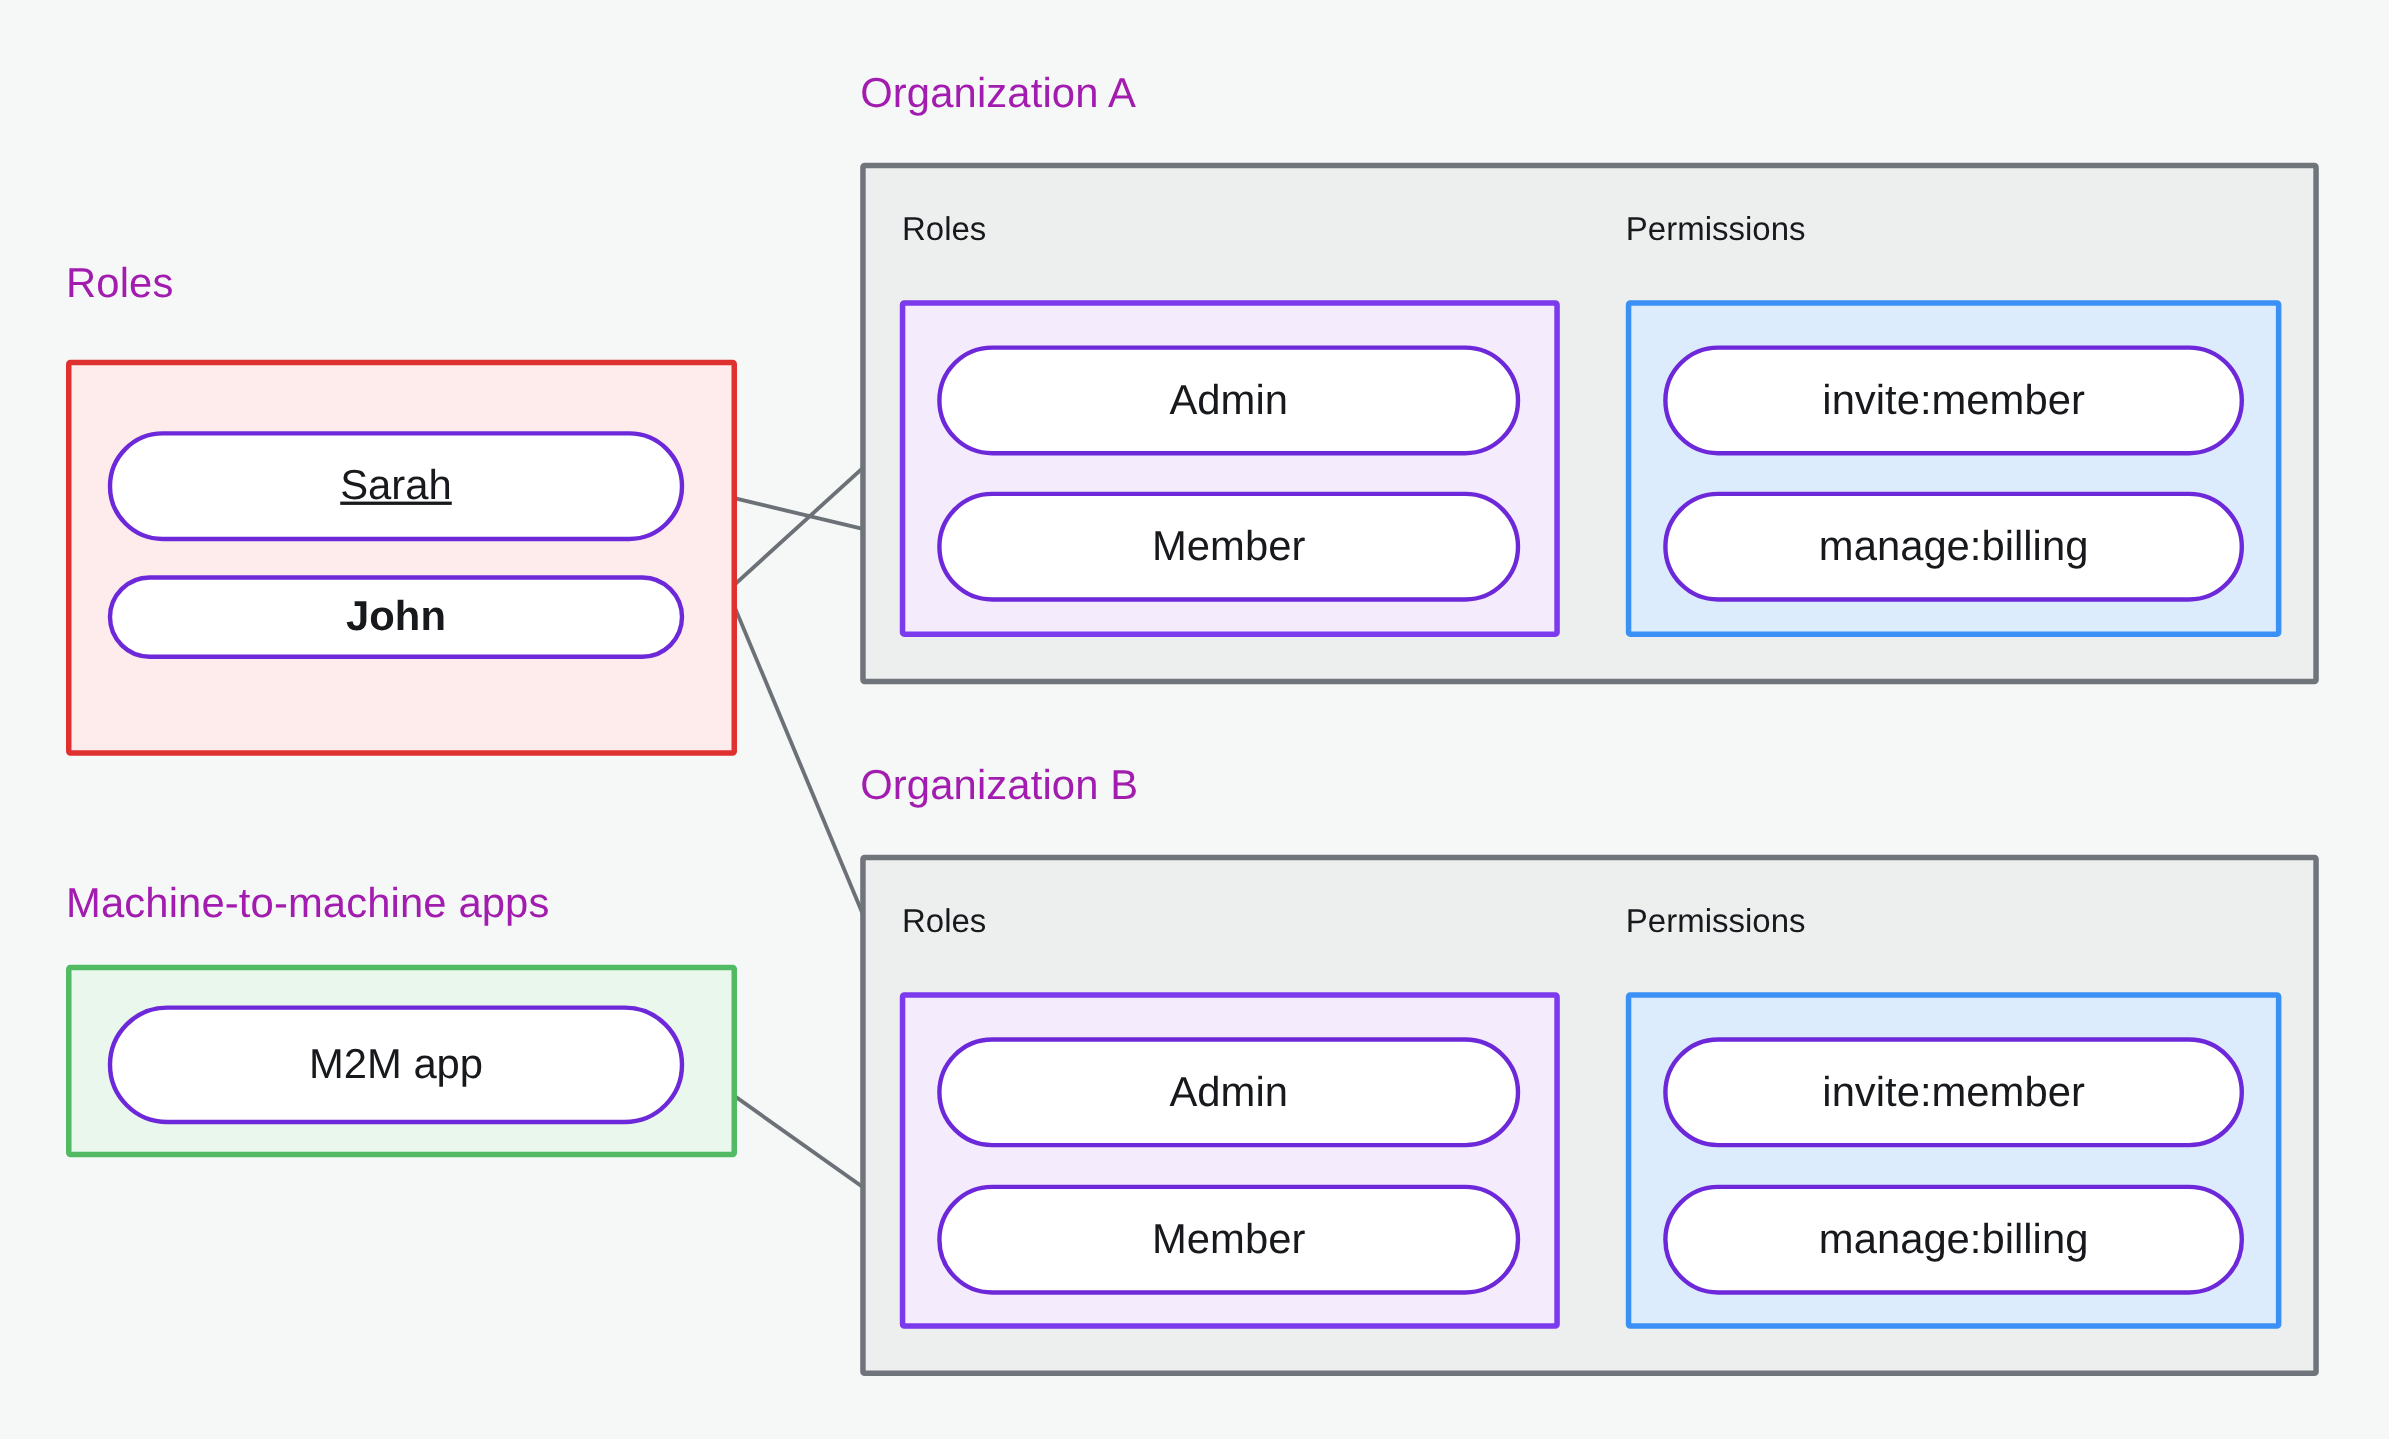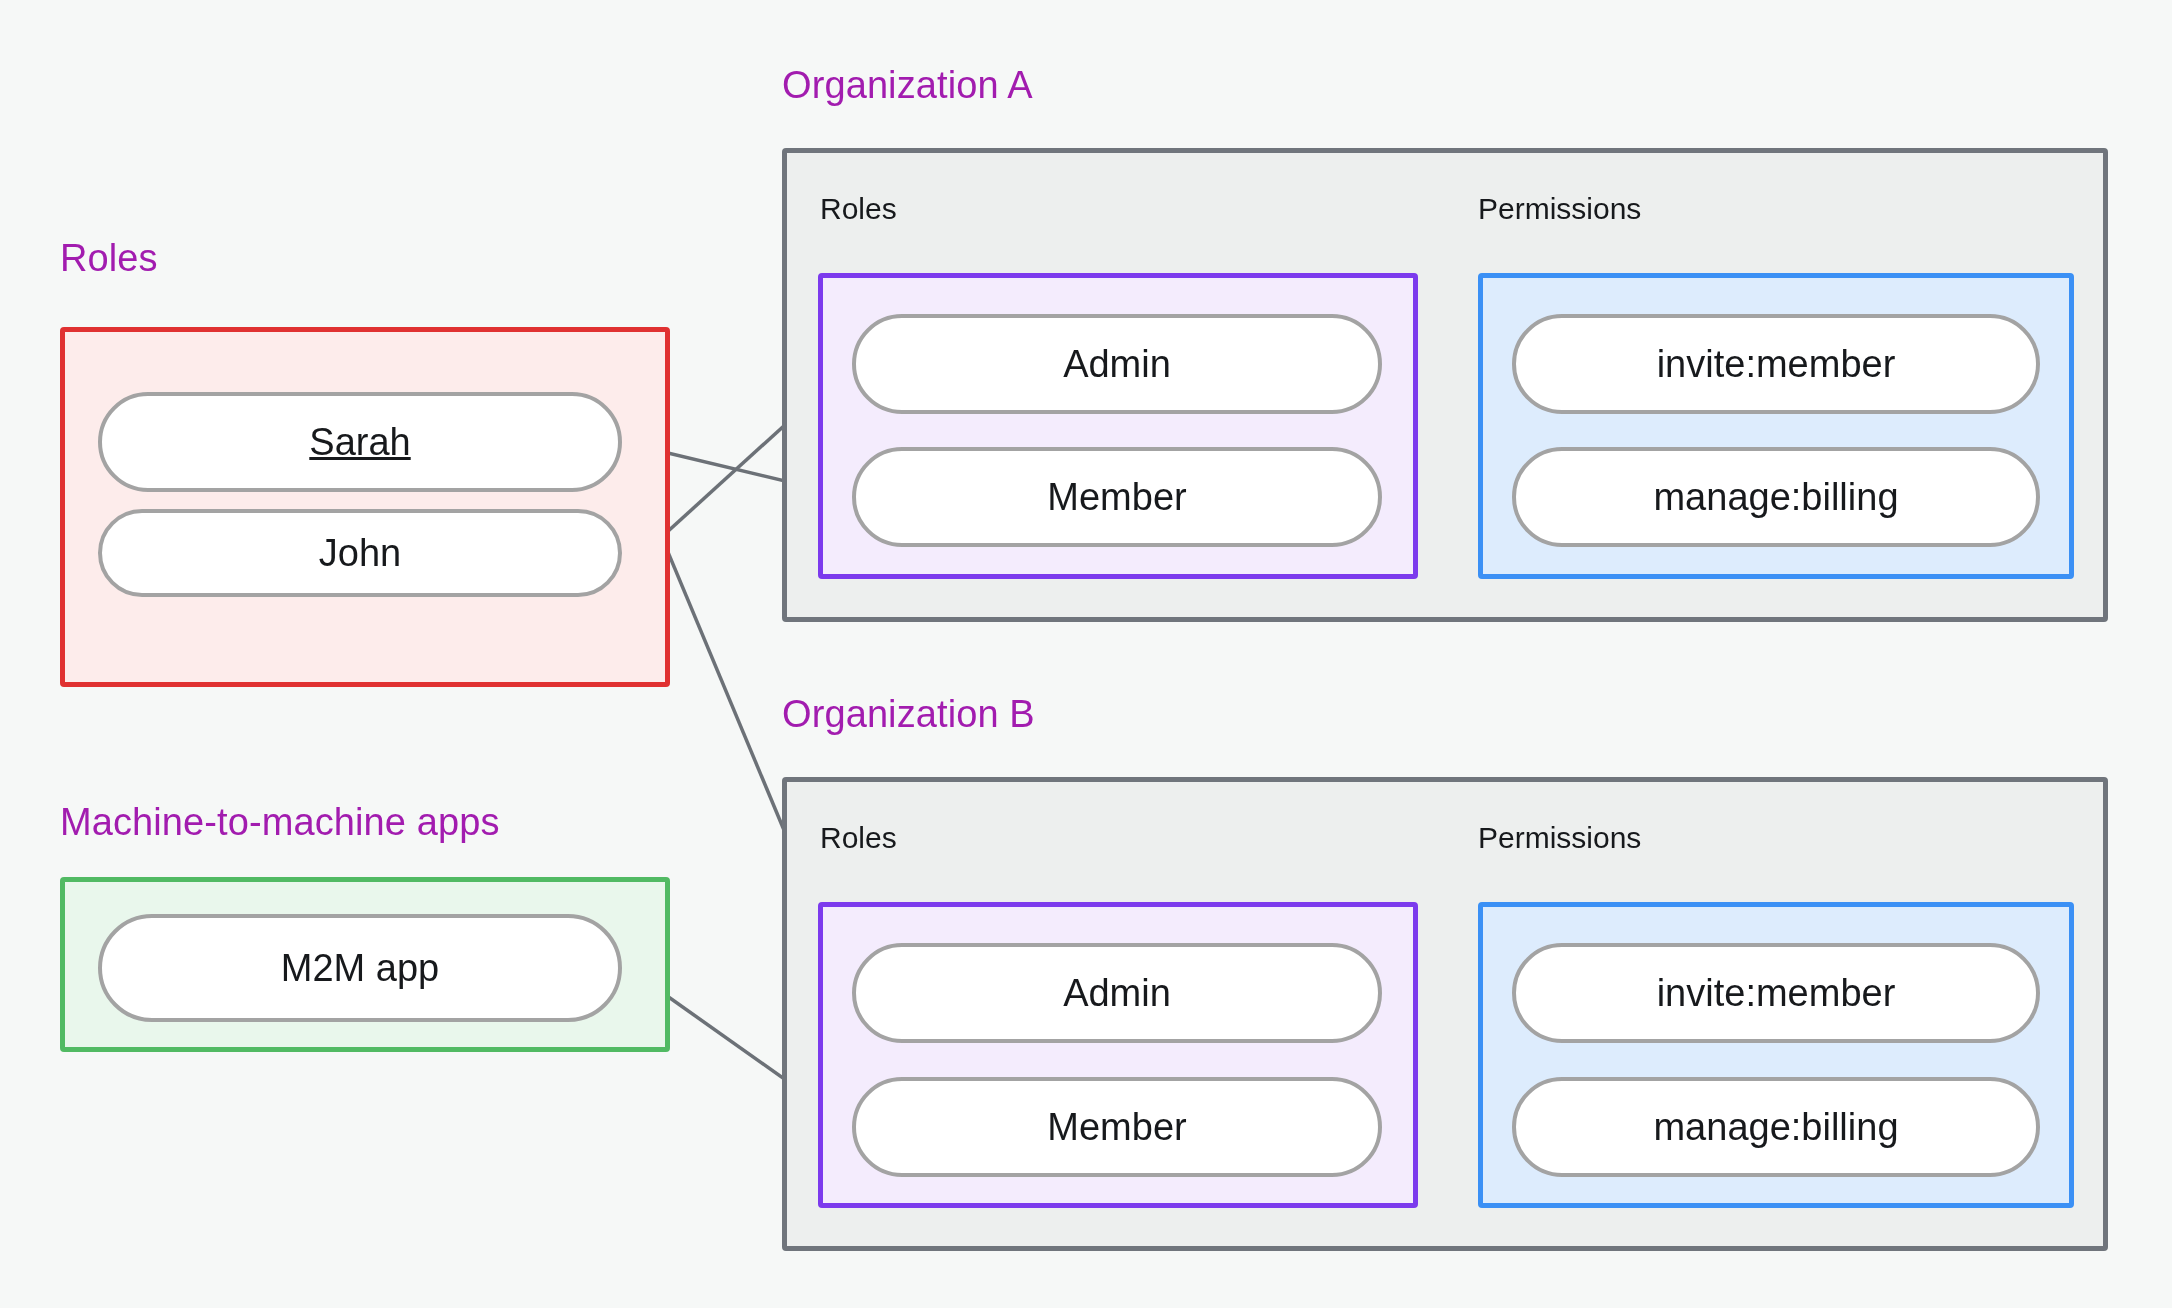--- a/index.html
+++ b/index.html
@@ -30,21 +30,21 @@
   .box-org{border:5px solid #70757c;background:#edefee;}
   
   .box-roles{border:5px solid #7c3aed;background:#f4ecfd;}
   
   .box-perms{border:5px solid #3b90f5;background:#ddecfd;}
 
   
   .pill{
     position:absolute;box-sizing:border-box;
     background:#ffffff;
-    border:4px solid #a3a3a3;
+    border:4px solid #6d28d9;
     border-radius:999px;
     display:flex;align-items:center;justify-content:center;
     font-size:38px;color:#17191c;
     white-space:nowrap;
   }
 
   
   #edges{position:absolute;left:0;top:0;width:2172px;height:1308px;pointer-events:none;}
   #edges line{stroke:#6c7177;stroke-width:3.5;}
   #edges circle{fill:#6c7177;}
@@ -83,21 +83,21 @@
     <circle cx="1512" cy="993" r="11"></circle>
     <circle cx="1512" cy="1127" r="11"></circle>
   </svg>
 
   <div class="group-label" style="left:60px;top:237px;">Roles</div>
 
   <div class="group-box box-users" style="left:60px;top:327px;width:610px;height:360px;"></div>
 
   <div class="pill" style="left:98px;top:392px;width:524px;height:100px;text-decoration:underline;">Sarah</div>
 
-  <div class="pill" style="left:98px;top:509px;width:524px;height:88px;">John</div>
+  <div class="pill" style="left:98px;top:523px;width:524px;height:76px;font-weight:bold;">John</div>
 
   <div class="group-label" style="left:60px;top:801px;">Machine-to-machine apps</div>
 
   <div class="group-box box-m2m" style="left:60px;top:877px;width:610px;height:175px;"></div>
 
   <div class="pill" style="left:98px;top:914px;width:524px;height:108px;">M2M app</div>
 
   <div class="group-label" style="left:782px;top:64px;">Organization A</div>
 
   <div class="group-box box-org" style="left:782px;top:148px;width:1326px;height:474px;"></div>

